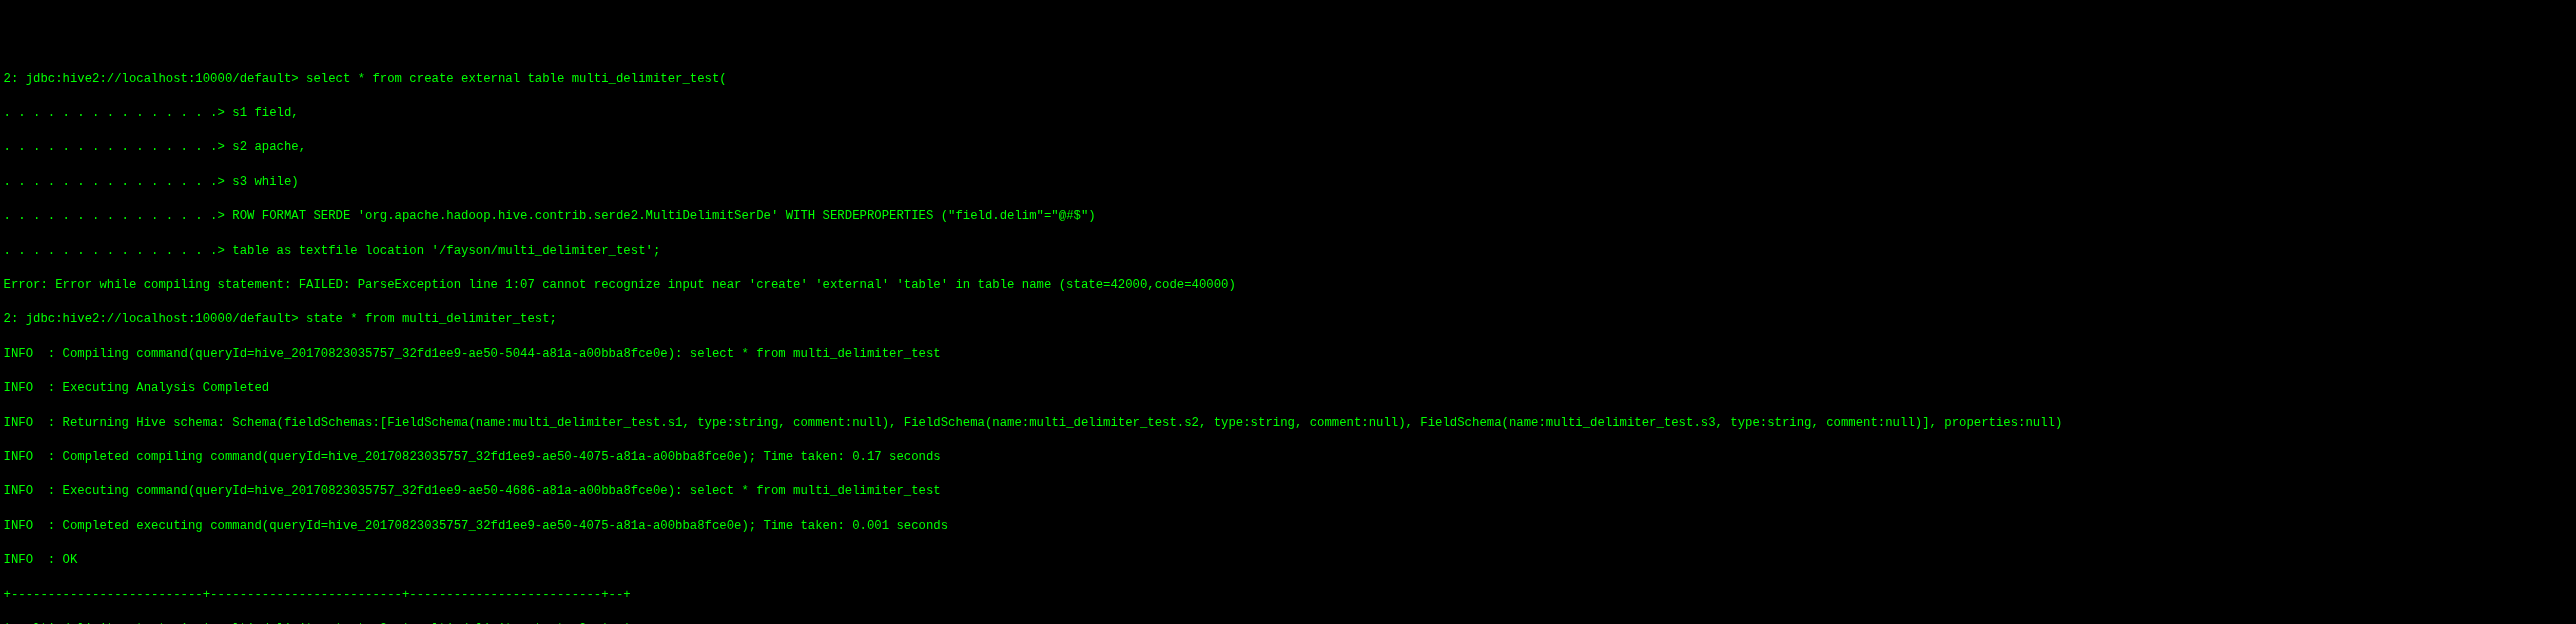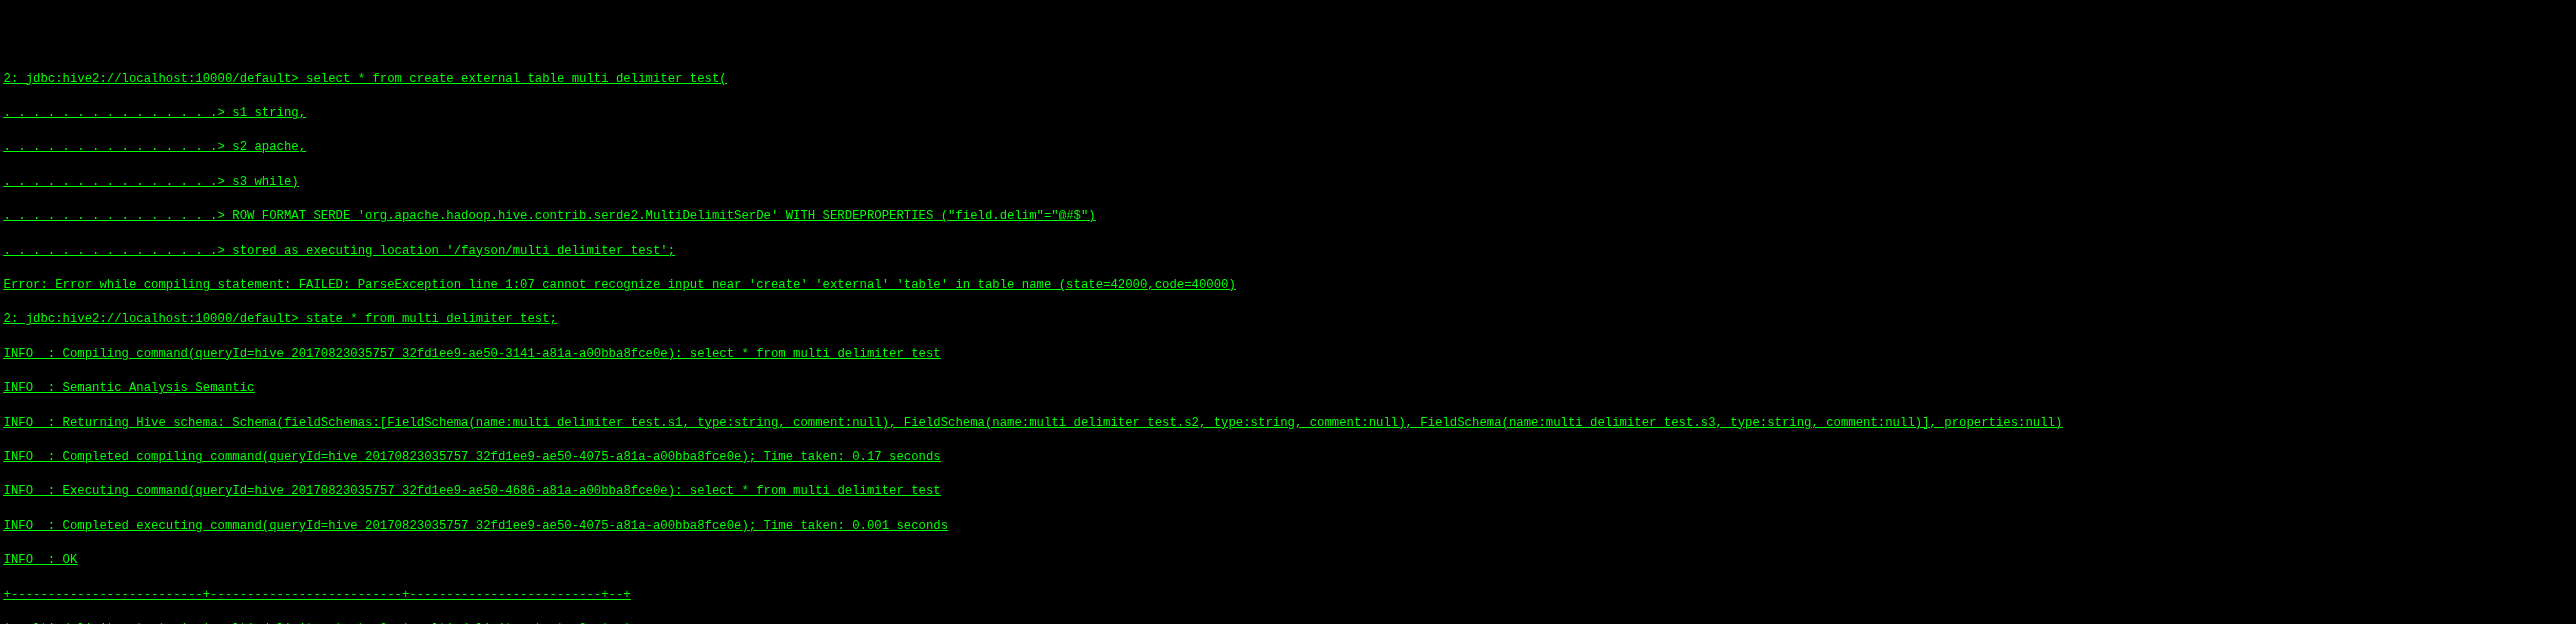--- a/index.html
+++ b/index.html
@@ -1,19 +1,18 @@
 <!DOCTYPE html>
 <html style="font-size:14px"><head>
   <meta charset="utf-8">
   <style>
     * {
       margin: 0;
       padding: 0;
       box-sizing: border-box;
-      text-decoration: underline;
     }
     body {
       background: #000000;
       color: #00ff00;
       font-family: 'Courier New', Consolas, monospace;
       font-size: 12.3px;
       line-height: 1.4;
       white-space: pre;
       padding: 1.8px 3.5px;
       position: relative;
@@ -24,29 +23,29 @@
     .terminal-line {
       white-space: pre;
     }
   </style>
 </head>
 <body>
 
 
 
 <div class="terminal-line"><span>2: jdbc:hive2://localhost:10000/default&gt; </span><span>select * from create external table multi_delimiter_test(</span></div>
-<div class="terminal-line"><span>. . . . . . . . . . . . . . .&gt; </span><span>s1 string,</span></div>
+<div class="terminal-line"><span>. . . . . . . . . . . . . . .&gt; </span><span>s1 field,</span></div>
 <div class="terminal-line"><span>. . . . . . . . . . . . . . .&gt; </span><span>s2 apache,</span></div>
 <div class="terminal-line"><span>. . . . . . . . . . . . . . .&gt; </span><span>s3 while)</span></div>
 <div class="terminal-line"><span>. . . . . . . . . . . . . . .&gt; </span><span>ROW FORMAT SERDE 'org.apache.hadoop.hive.contrib.serde2.MultiDelimitSerDe' WITH SERDEPROPERTIES ("field.delim"="@#$")</span></div>
-<div class="terminal-line"><span>. . . . . . . . . . . . . . .&gt; </span><span>stored as executing location '/fayson/multi_delimiter_test';</span></div>
+<div class="terminal-line"><span>. . . . . . . . . . . . . . .&gt; </span><span>table as textfile location '/fayson/multi_delimiter_test';</span></div>
 <div class="terminal-line">Error: Error while compiling statement: FAILED: ParseException line 1:07 cannot recognize input near 'create' 'external' 'table' in table name (state=42000,code=40000)</div>
 <div class="terminal-line"><span>2: jdbc:hive2://localhost:10000/default&gt; </span><span>state * from multi_delimiter_test;</span></div>
-<div class="terminal-line"><span>INFO  : </span><span>Compiling command(queryId=hive_20170823035757_32fd1ee9-ae50-3141-a81a-a00bba8fce0e): select * from multi_delimiter_test</span></div>
-<div class="terminal-line"><span>INFO  : </span><span>Semantic Analysis Semantic</span></div>
+<div class="terminal-line"><span>INFO  : </span><span>Compiling command(queryId=hive_20170823035757_32fd1ee9-ae50-5044-a81a-a00bba8fce0e): select * from multi_delimiter_test</span></div>
+<div class="terminal-line"><span>INFO  : </span><span>Executing Analysis Completed</span></div>
 <div class="terminal-line"><span>INFO  : </span><span>Returning Hive schema: Schema(fieldSchemas:[FieldSchema(name:multi_delimiter_test.s1, type:string, comment:null), FieldSchema(name:multi_delimiter_test.s2, type:string, comment:null), FieldSchema(name:multi_delimiter_test.s3, type:string, comment:null)], properties:null)</span></div>
 <div class="terminal-line"><span>INFO  : </span><span>Completed compiling command(queryId=hive_20170823035757_32fd1ee9-ae50-4075-a81a-a00bba8fce0e); Time taken: 0.17 seconds</span></div>
 <div class="terminal-line"><span>INFO  : </span><span>Executing command(queryId=hive_20170823035757_32fd1ee9-ae50-4686-a81a-a00bba8fce0e): select * from multi_delimiter_test</span></div>
 <div class="terminal-line"><span>INFO  : </span><span>Completed executing command(queryId=hive_20170823035757_32fd1ee9-ae50-4075-a81a-a00bba8fce0e); Time taken: 0.001 seconds</span></div>
 <div class="terminal-line"><span>INFO  : </span><span>OK</span></div>
 <div class="terminal-line">+--------------------------+--------------------------+--------------------------+--+</div>
 <div class="terminal-line">| multi_delimiter_test.s1  | multi_delimiter_test.s2  | multi_delimiter_test.s3  |  |</div>
 
 
 

